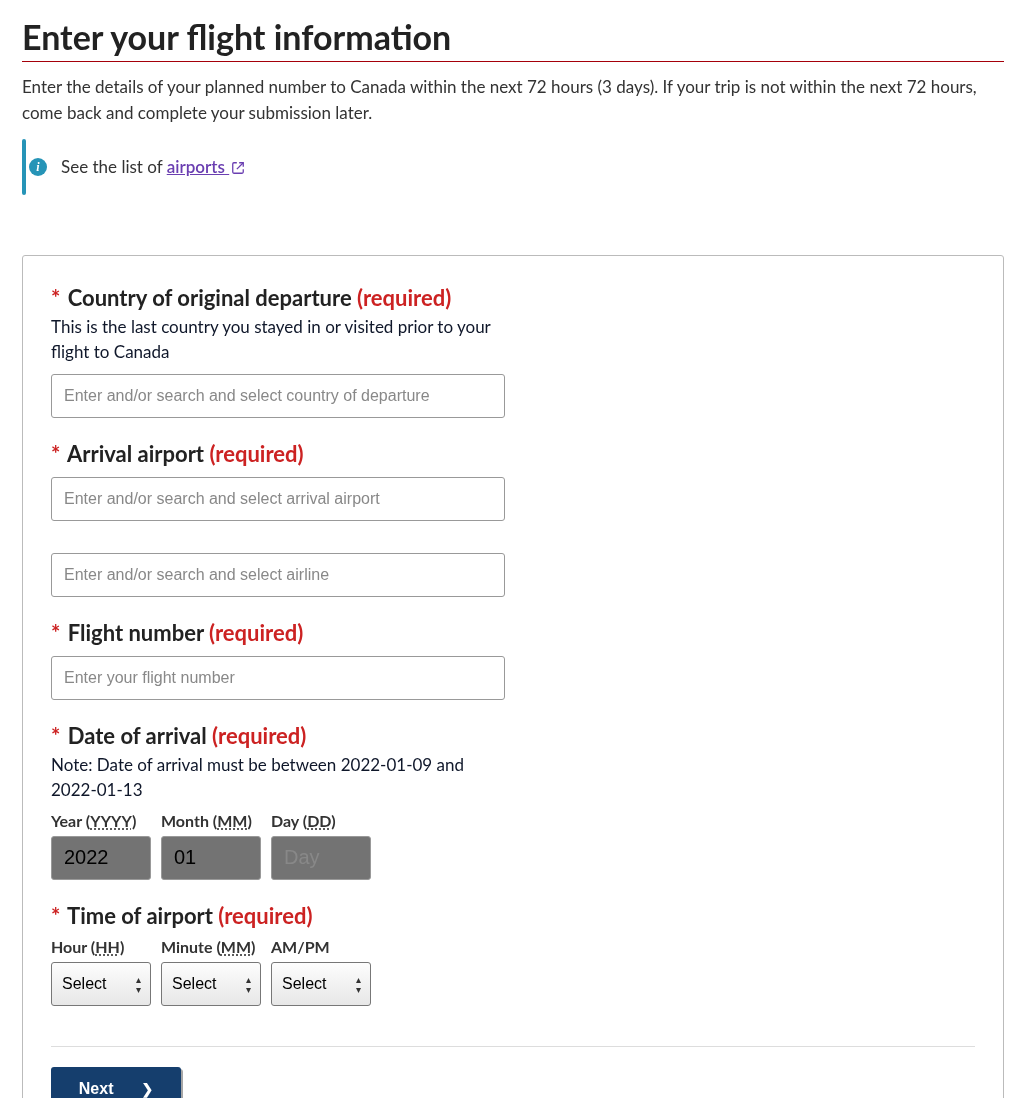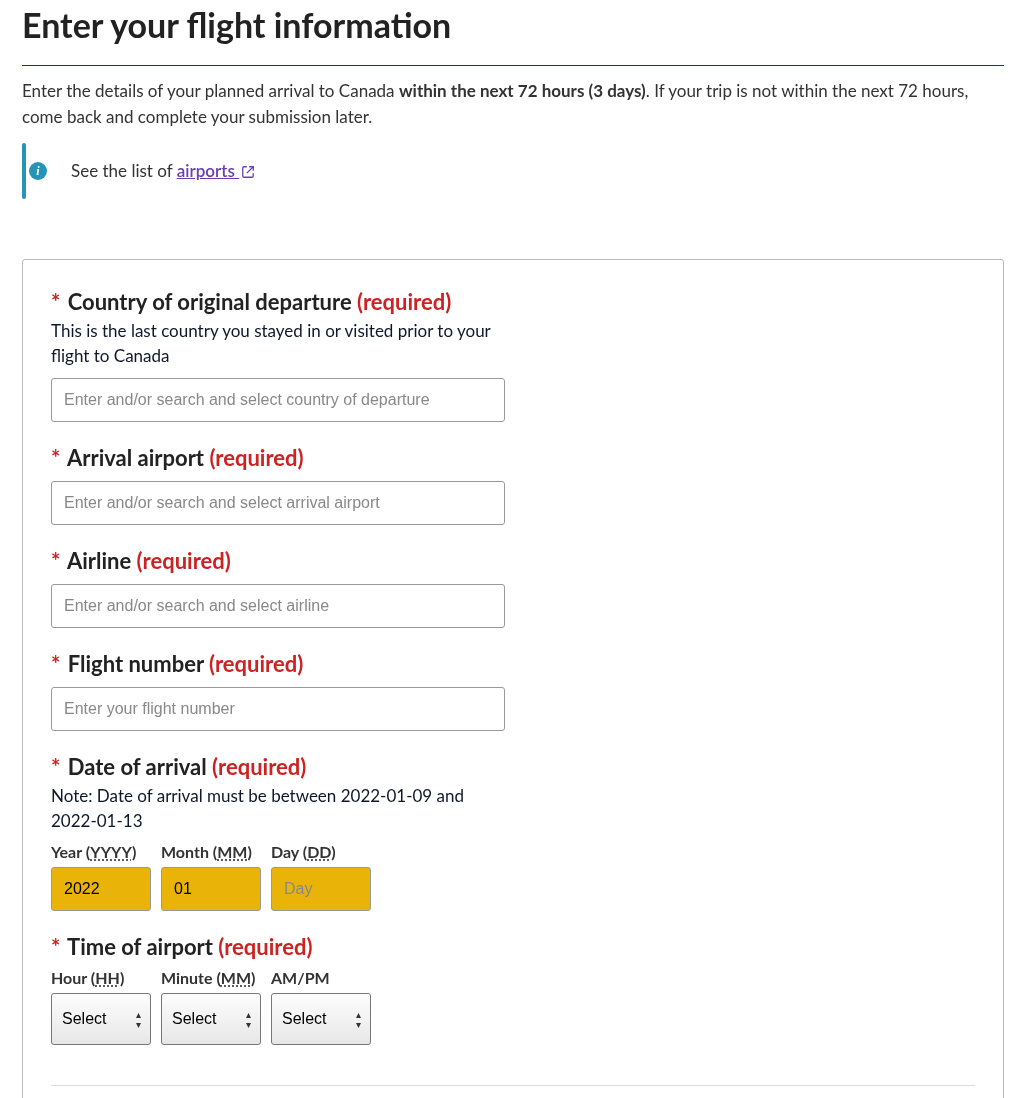--- a/index.html
+++ b/index.html
@@ -7,32 +7,32 @@
     margin: 0;
     padding: 0 22px;
     font-family: "Lato", "Helvetica Neue", Helvetica, Arial, sans-serif;
     color: #333;
     width: 1026px;
     background: #fff;
   }
   h1.page-title {
     font-size: 34px;
     font-weight: 700;
-    margin: 4px 0 0 0;
-    padding-bottom: 20px;
+    margin: 16px 0 0 0;
+    padding-bottom: 4px;
     border-bottom: 1px solid #a5000a;
     color: #222;
   }
   .intro {
     font-size: 17px;
     line-height: 1.5;
     margin: 12px 0 14px 0;
     color: #333;
   }
-  .intro b { font-weight: 700; }
+  .intro b { font-weight: 400; }
   .info-bar {
     display: flex;
     align-items: center;
     gap: 14px;
     margin-bottom: 60px;
   }
   .info-accent {
     width: 4px;
     align-self: stretch;
     min-height: 56px;
@@ -48,21 +48,20 @@
     font-family: Georgia, "Times New Roman", serif;
     font-style: italic;
     font-weight: 700;
     font-size: 12px;
     text-align: center;
     line-height: 18px;
     margin-left: -11px; 
   }
   .info-text {
     font-size: 17px;
-    margin-left: 10px;
   }
   .info-text a {
     color: #6a3eb1;
     text-decoration: underline;
     font-weight: 600;
   }
   .ext-icon {
     display: inline-block;
     vertical-align: -2px;
     margin-left: 2px;
@@ -107,26 +106,26 @@
     font-size: 16px;
     margin-bottom: 6px;
   }
   .abbr { text-decoration: underline dotted; text-underline-offset: 2px; }
   .sinput {
     height: 44px;
     width: 100px;
     border: 1px solid #999;
     border-radius: 3px;
     padding: 14px 12px;
-    font-size: 16px;
-    background: #eab308;
+    font-size: 20px;
+    background: #737373;
   }
   .sinput::placeholder { color: #888; }
   .sselect {
-    height: 52px;
+    height: 44px;
     width: 100px;
     border: 1px solid #777;
     border-radius: 3px;
     padding: 0 28px 0 10px;
     font-size: 16px;
     background: linear-gradient(#fdfdfd, #e7e7e7);
     appearance: none;
     position: relative;
   }
   .select-wrap { position: relative; }
@@ -162,21 +161,21 @@
     box-shadow: 2px 2px 0 rgba(0,0,0,0.35);
   }
   .next-btn .chev { font-size: 14px; }
 </style>
 </head>
 <body>
 
 <h1 class="page-title">Enter your flight information</h1>
 
 <p class="intro">
-  <span>Enter the details of your planned arrival to Canada </span><b>within the next 72 hours (3 days)</b><span>. If your trip is not within the next 72 hours, come back and complete your submission later.</span>
+  <span>Enter the details of your planned number to Canada </span><b>within the next 72 hours (3 days)</b><span>. If your trip is not within the next 72 hours, come back and complete your submission later.</span>
 </p>
 
 <div class="info-bar">
   <div class="info-accent"></div>
   <div class="info-badge">i</div>
   <div class="info-text">
     <span>See the list of </span><a href="#"><span>airports</span>
       <span class="ext-icon">
         <svg width="14" height="14" viewBox="0 0 24 24" fill="none" stroke="currentColor" stroke-width="2.2">
             <path d="M14 3h7v7"></path>
@@ -205,25 +204,20 @@
     <div class="glabel">
       <span class="star">*</span>
       <span>Arrival airport</span>
       <span class="req">(required)</span>
     </div>
     <input class="ginput" type="text" placeholder="Enter and/or search and select arrival airport" style="">
   </div>
 
   
   <div class="group">
-    <div class="glabel">
-      <span class="star">*</span>
-      <span>Airline</span>
-      <span class="req">(required)</span>
-    </div>
     <input class="ginput" type="text" placeholder="Enter and/or search and select airline" style="">
   </div>
 
   
   <div class="group">
     <div class="glabel">
       <span class="star">*</span>
       <span>Flight number</span>
       <span class="req">(required)</span>
     </div>

